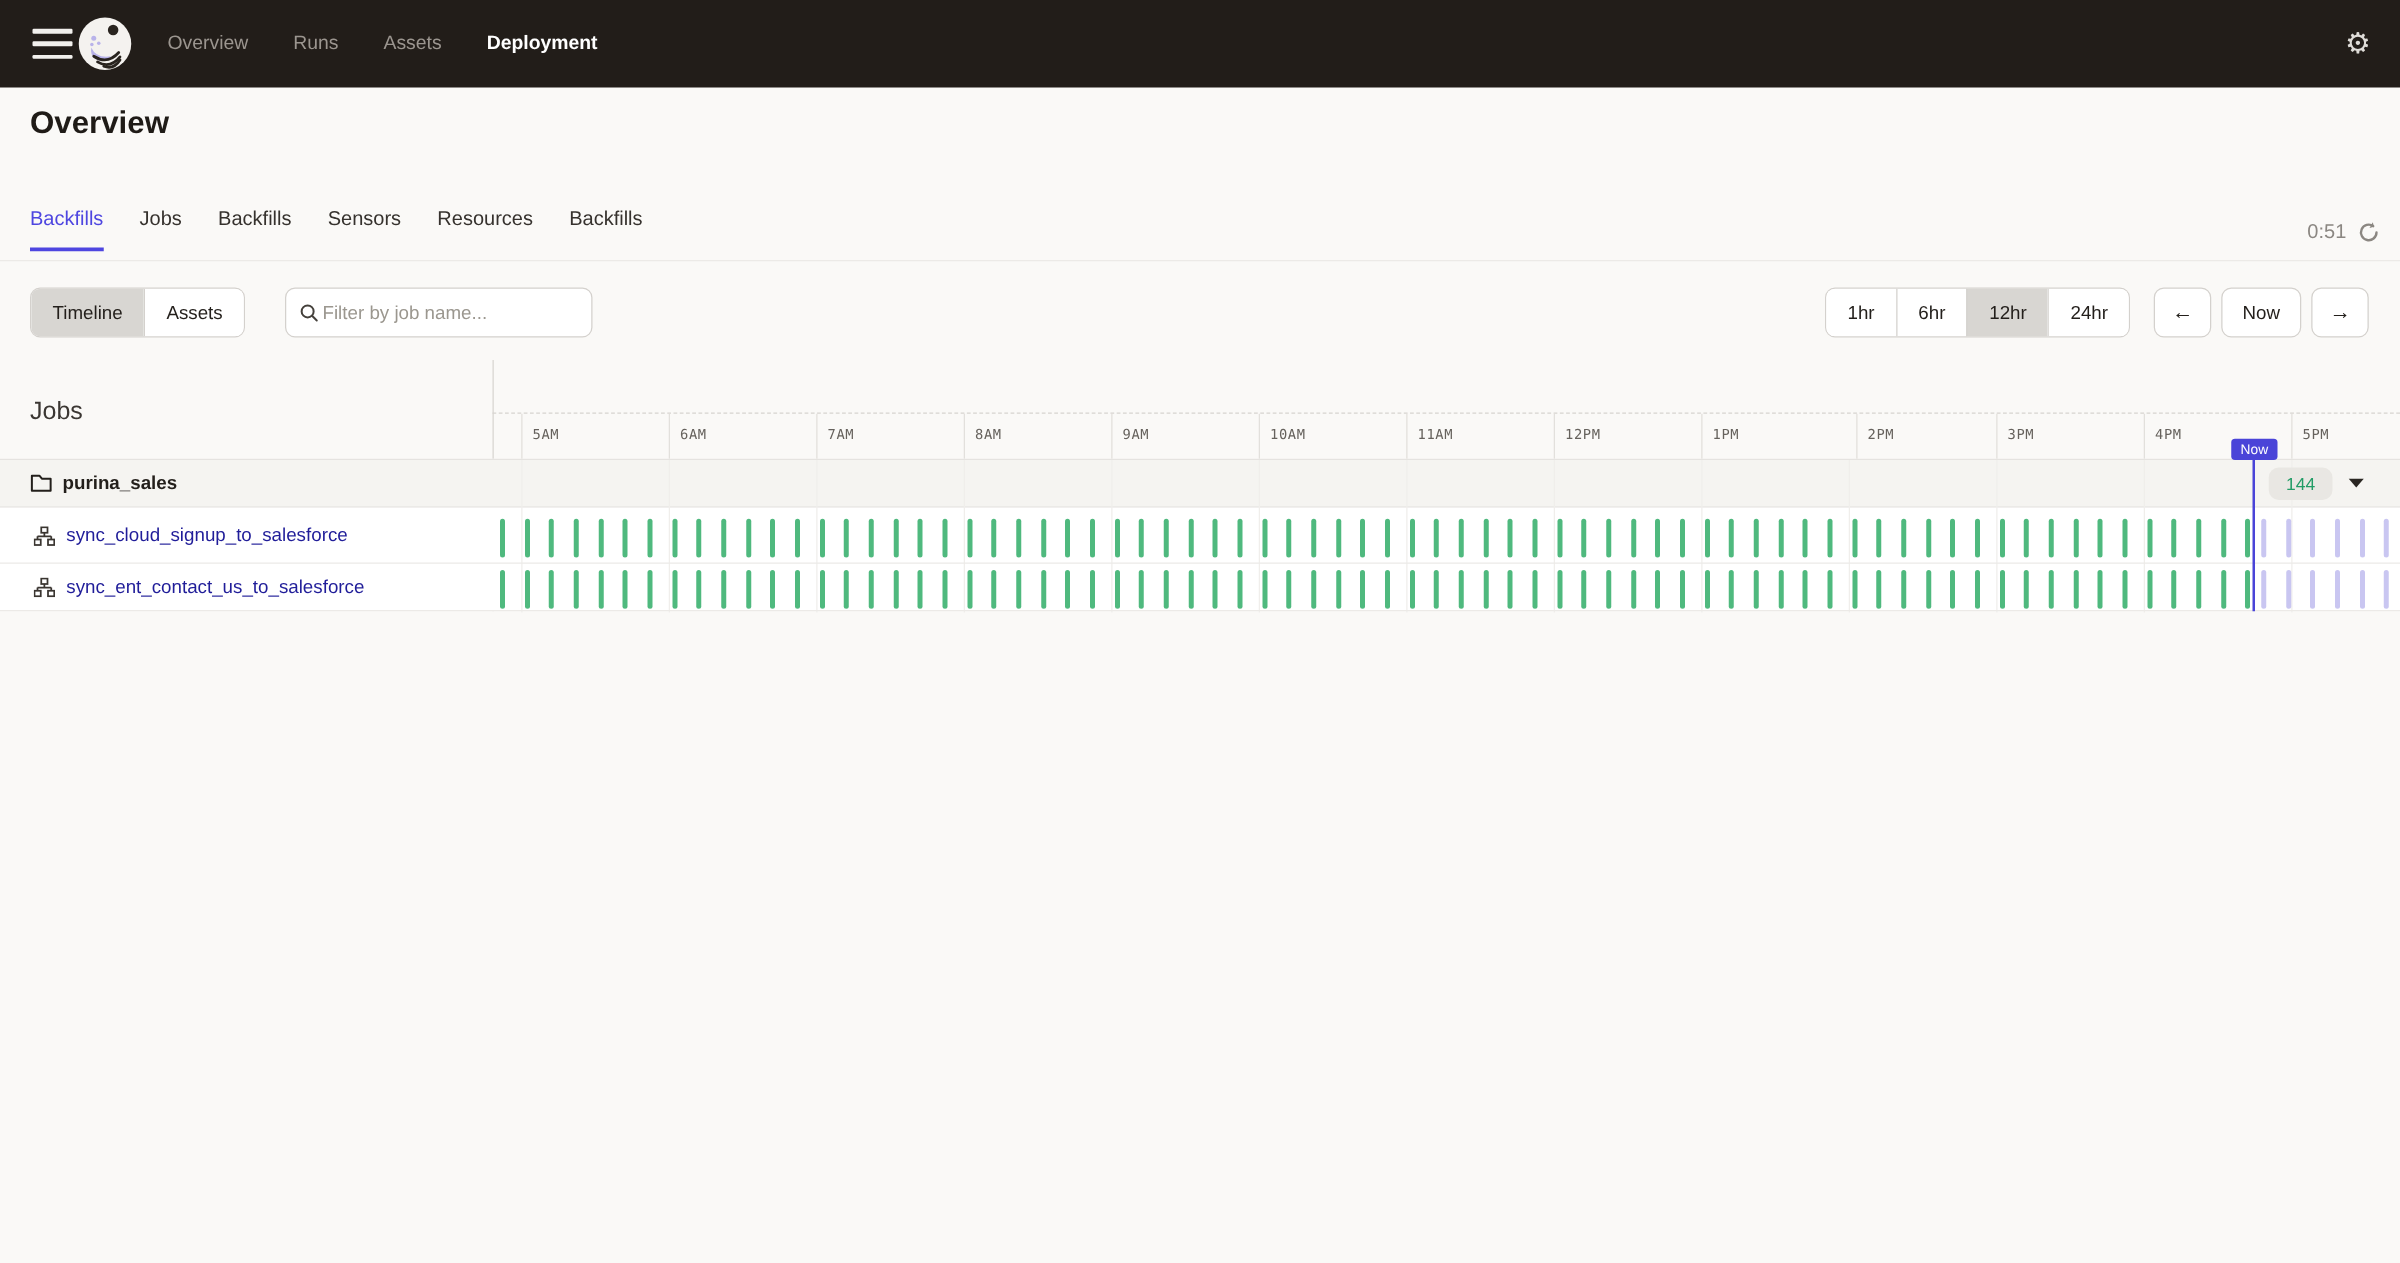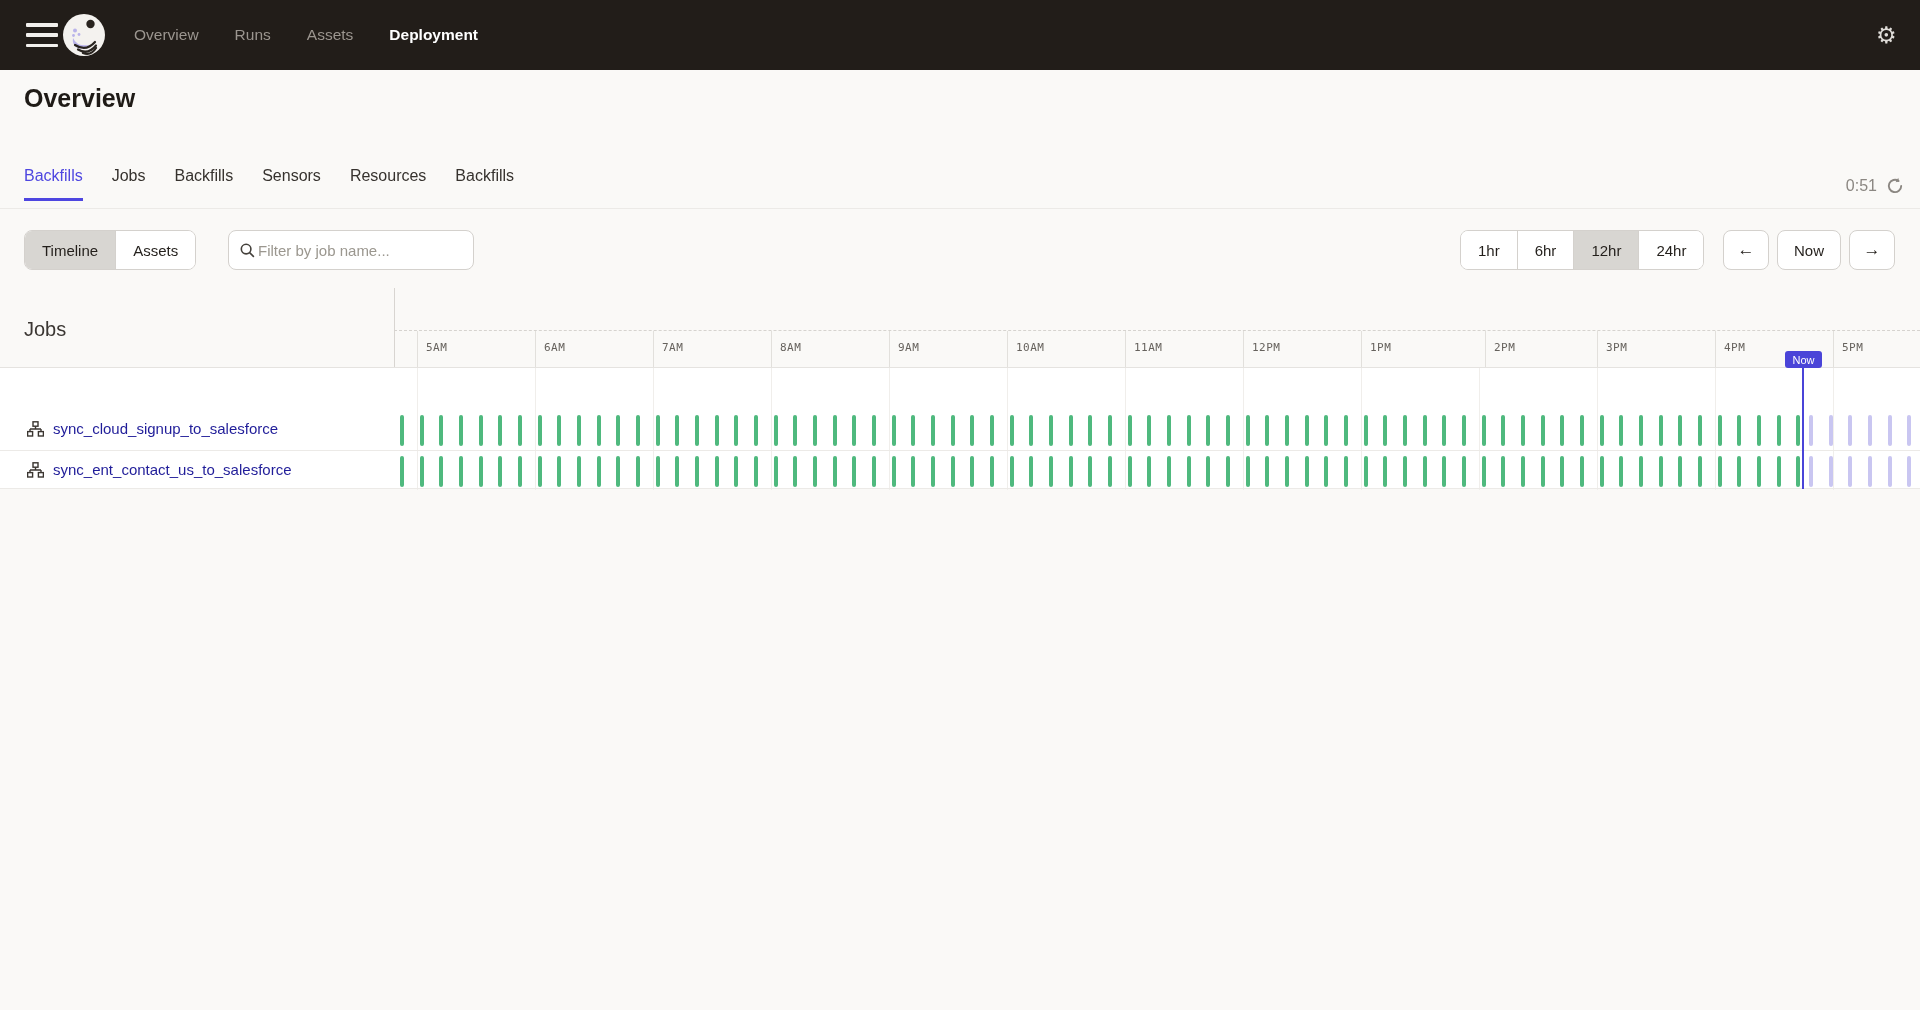--- a/index.html
+++ b/index.html
@@ -174,20 +174,28 @@
       </div>
       <div class="hour-cell" style="left: 1321px; width: 118px;">
         <span class="hour-label">4PM</span>
       </div>
       <div class="hour-cell" style="left: 1439px; width: 118px;">
         <span class="hour-label">5PM</span>
       </div>
     </div>
 
   <div class="rows-area" id="rows-area">
+    <div class="group-row">
+      <svg class="folder-ico" width="18" height="17" viewBox="0 0 18 17">
+        <path d="M1.5 14.5 V2.5 h6 l2 2.4 h7 v9.6 z" fill="none" stroke="#231F1B" stroke-width="1.6" stroke-linejoin="round"></path>
+      </svg>
+      <span class="group-label">purina_sales</span>
+      <div class="count-pill">144</div>
+      <div class="count-caret"></div>
+    </div>
 
   <div class="grid-overlay-line" style="left: 417px;"></div>
       <div class="grid-overlay-line" style="left: 535px;"></div>
       <div class="grid-overlay-line" style="left: 653px;"></div>
       <div class="grid-overlay-line" style="left: 771px;"></div>
       <div class="grid-overlay-line" style="left: 889px;"></div>
       <div class="grid-overlay-line" style="left: 1007px;"></div>
       <div class="grid-overlay-line" style="left: 1125px;"></div>
       <div class="grid-overlay-line" style="left: 1243px;"></div>
       <div class="grid-overlay-line" style="left: 1361px;"></div>

